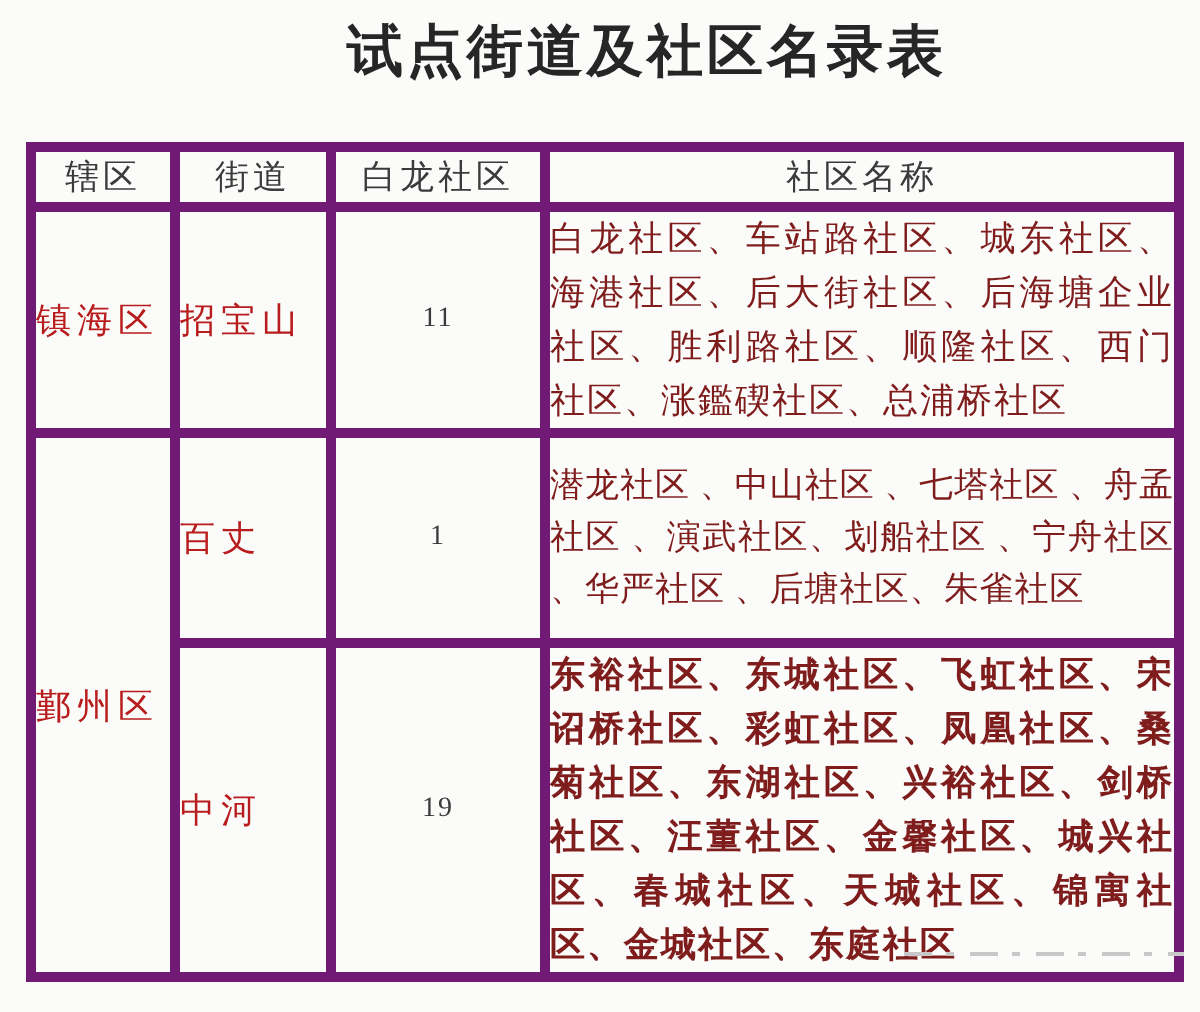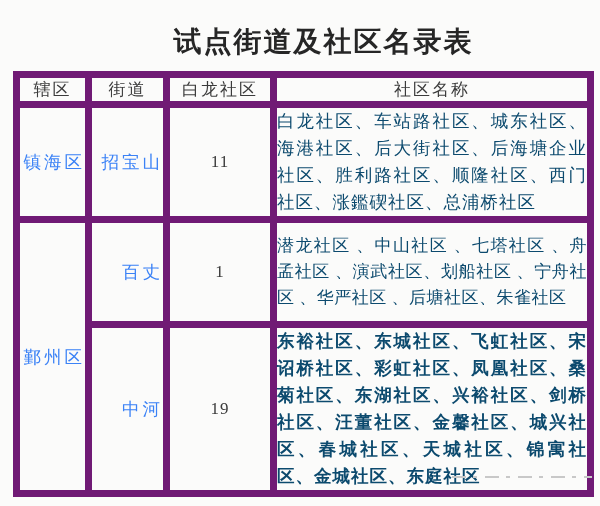--- a/index.html
+++ b/index.html
@@ -13,21 +13,21 @@
     height: 506px;
     overflow: hidden;
     font-family: "Liberation Serif", "DejaVu Serif", serif;
     color: #3b3b3b;
   }
   .doc-title {
     position: absolute;
     top: 7px;
     left: 0;
     right: 0;
-    margin: 16px;
+    margin: 0;
     text-align: center;
     font-size: 28px;
     font-weight: bold;
     letter-spacing: 2px;
     color: #262626;
     font-family: "Liberation Serif", "DejaVu Serif", serif;
     padding-left: 47px;
   }
   table.directory {
     position: absolute;
@@ -36,51 +36,51 @@
     width: 574px;
     border-collapse: collapse;
     table-layout: fixed;
   }
   table.directory col.c-district { width: 72px; }
   table.directory col.c-street   { width: 78px; }
   table.directory col.c-count    { width: 107px; }
   table.directory col.c-names    { width: 317px; }
   table.directory th,
   table.directory td {
-    border: 7px solid #701a75;
+    border: 5px solid #701a75;
     font-weight: normal;
     vertical-align: middle;
     padding: 0;
   }
   tr.header-row { height: 30px; }
   tr.row-1 { height: 112px; }
   tr.row-2 { height: 105px; }
   tr.row-3 { height: 162px; }
   table.directory th {
     text-align: center;
     font-size: 17px;
     letter-spacing: 2px;
     color: #3b3b3b;
   }
   td.cell-center {
-    text-align: right;
+    text-align: left;
     font-size: 17.5px;
     letter-spacing: 3px;
-    color: #3b82f6;
+    color: #b91c1c;
   }
   td.cell-count {
     text-align: center;
-    font-size: 17px;
+    font-size: 14px;
     letter-spacing: 1px;
     color: #3b3b3b;
   }
   td.cell-names {
     padding: 4px 8px;
     text-align: justify;
-    color: #0c4a6e;
+    color: #7f1d1d;
   }
   tr.row-1 td.cell-names { font-size: 17.5px; letter-spacing: 1px;   line-height: 27px; }
   tr.row-2 td.cell-names { font-size: 17px;   letter-spacing: 0.5px; line-height: 26px; }
   tr.row-3 td.cell-names { font-size: 17.5px; letter-spacing: 1px;   line-height: 27px; font-weight: bold; }
   .scan-dashes {
     position: absolute;
     left: 452px;
     top: 476px;
     width: 140px;
     height: 2px;

